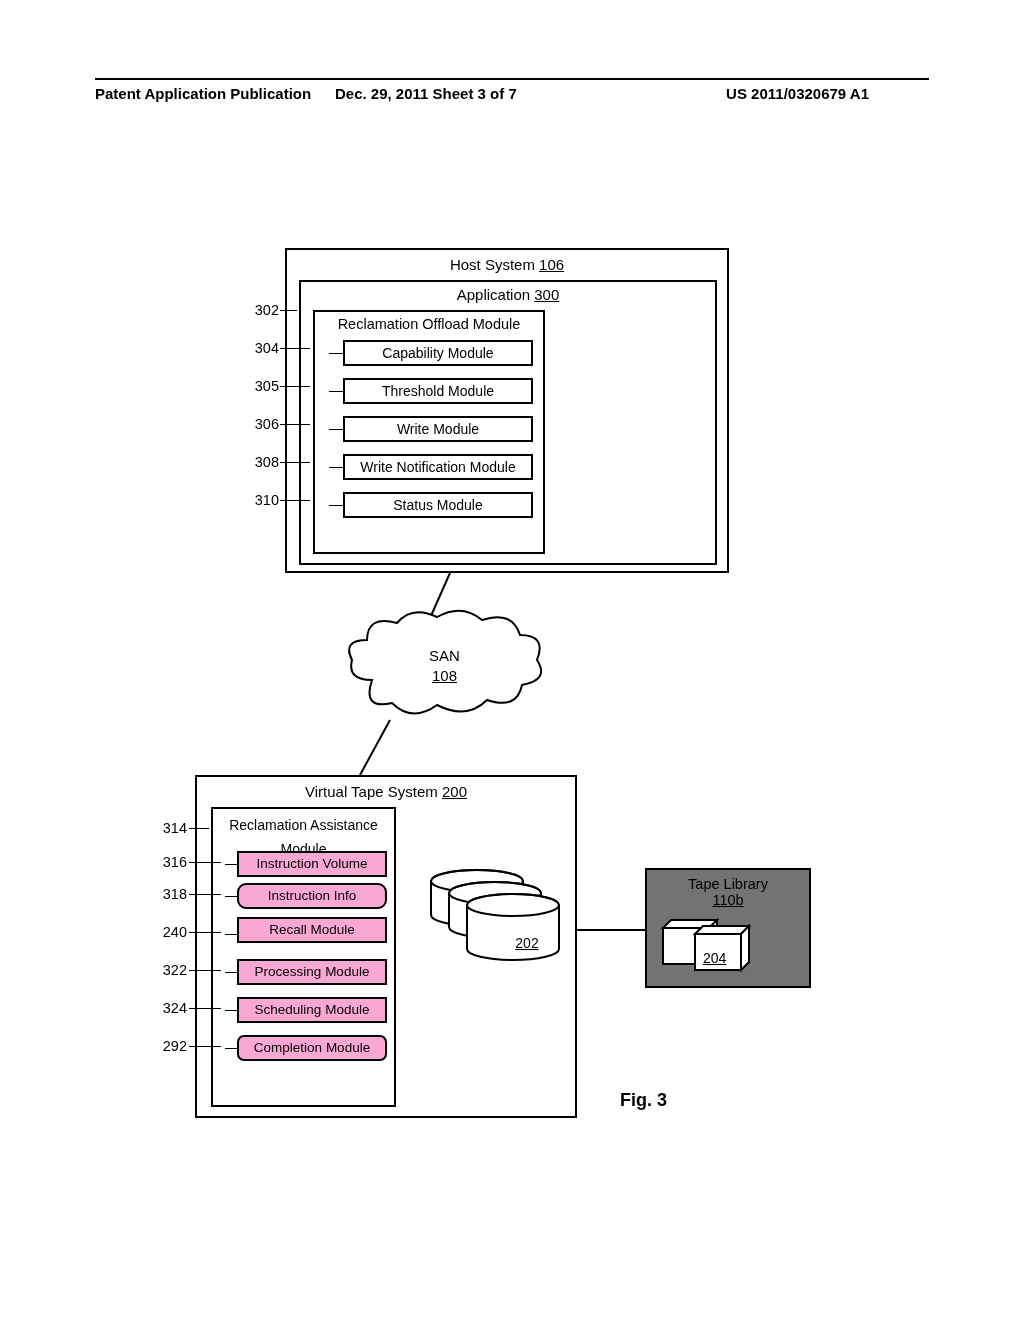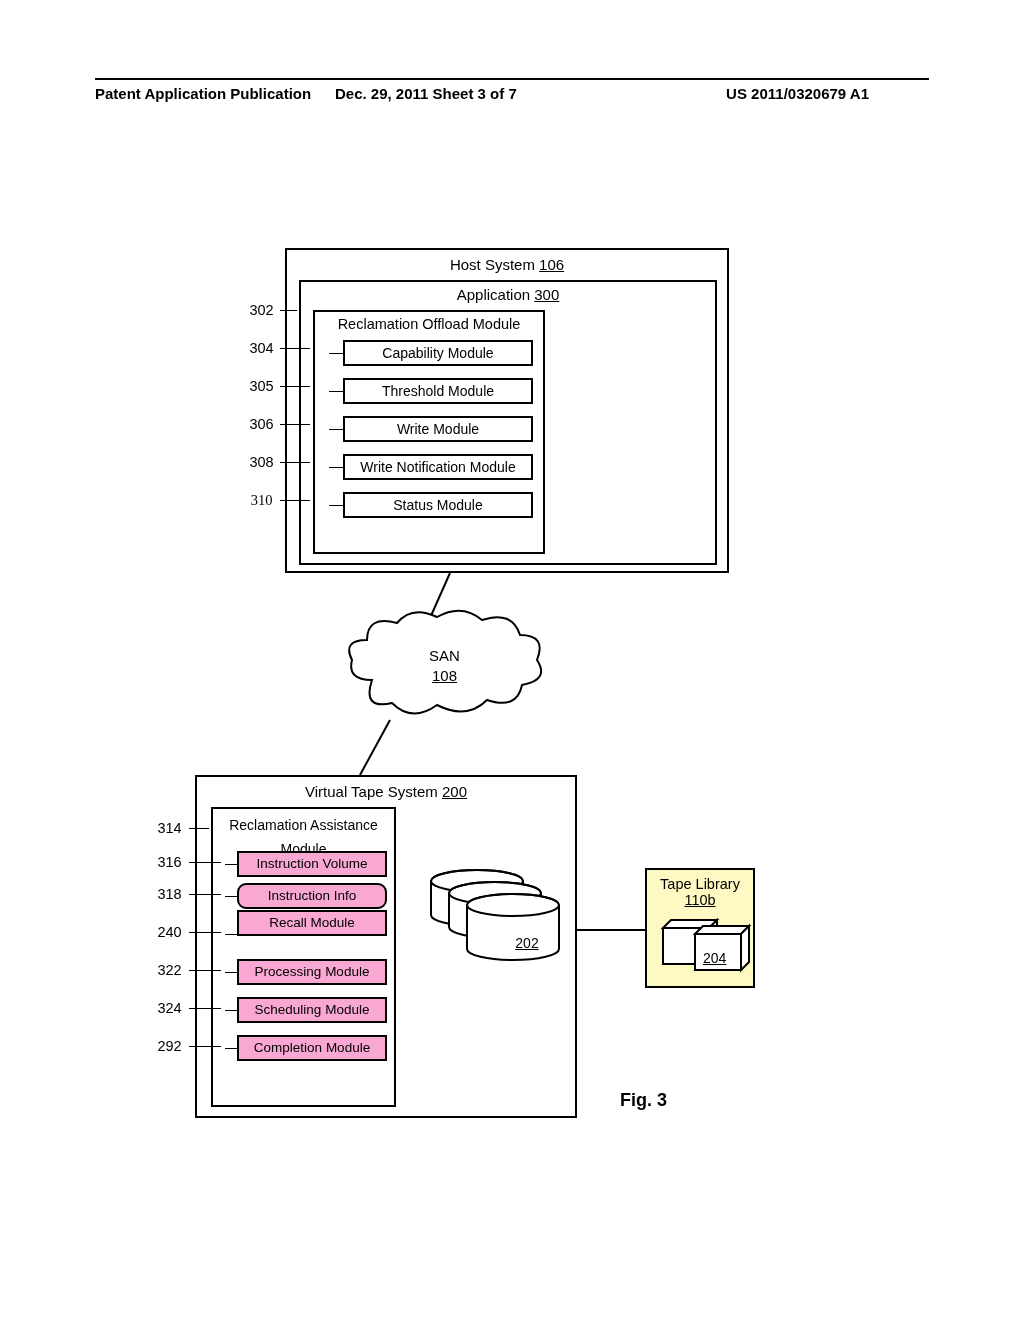--- a/index.html
+++ b/index.html
@@ -74,21 +74,21 @@
 
   .conn-tick {
     position:absolute;
     width:14px;
     border-top:1.5px solid #000;
   }
 
   .callout-num {
     position:absolute;
     font-size:14.5px;
-    text-align:center;
+    text-align:right;
   }
 
   .db-shape {
     position:absolute;
     right: 30px; top: 92px;
     width: 90px; height: 80px;
   }
   .db-label { position:absolute; width:100%; text-align:center; top:26px; font-size:14px; }
   .db-num { position:absolute; width:100%; text-align:center; top:44px; font-size:14px; text-decoration:underline; }
 
@@ -123,33 +123,33 @@
   .ra-sub {
     position:absolute;
     left:24px;
     width:150px; height:26px;
     border:2px solid #000;
     font-size:13.5px;
     text-align:center;
     line-height:22px;
     background:#f9a8d4;
   }
-  .ra1{top:42px;} .ra2{top:74px;border-radius:9px;} .ra3{top:101px;}
-  .ra4{top:150px;} .ra5{top:188px;} .ra6{top:226px;}
+  .ra1{top:42px;} .ra2{top:74px;border-radius:9px;} .ra3{top:108px;}
+  .ra4{top:150px;} .ra5{top:188px;} .ra6{top:226px;border-radius:7px;}
 
   .disk-stack { position:absolute; left:230px; top:90px; width:140px; height:120px; }
   .disk-ref   { position:absolute; width:100%; text-align:center; top:68px; font-size:14px; text-decoration:underline; }
 
   
   .tape-lib {
     position:absolute;
     left:645px; top:868px;
-    width:110px; height:120px;
-    border:2px solid #000;
-    background:#fef9c3;
+    width:166px; height:120px;
+    border:2px solid #000;
+    background:#737373;
     text-align:center;
     font-size:14.5px;
     padding-top:6px;
   }
   .tape-ref { text-decoration:underline; }
 
   .fig-label {
     position:absolute;
     left: 620px; top: 1090px;
     font-size:18px;
@@ -206,21 +206,21 @@
       </div>
 
     </div>
   </div>
 
   <div class="callout-num" style="left:244px; top:302px; width:35px;">302</div>
   <div class="callout-num" style="left:244px; top:340px; width:35px;">304</div>
   <div class="callout-num" style="left:244px; top:378px; width:35px;">305</div>
   <div class="callout-num" style="left:244px; top:416px; width:35px;">306</div>
   <div class="callout-num" style="left:244px; top:454px; width:35px;">308</div>
-  <div class="callout-num" style="left:244px; top:492px; width:35px;font-family:Liberation Serif, serif;">310</div>
+  <div class="callout-num" style="left:244px; top:492px; width:35px;">310</div>
 
   <div class="conn-tick" style="left:280px; top:310px; width:17px;"></div>
   <div class="conn-tick" style="left:280px; top:348px; width:30px;"></div>
   <div class="conn-tick" style="left:280px; top:386px; width:30px;"></div>
   <div class="conn-tick" style="left:280px; top:424px; width:30px;"></div>
   <div class="conn-tick" style="left:280px; top:462px; width:30px;"></div>
   <div class="conn-tick" style="left:280px; top:500px; width:30px;"></div>
 
   <div class="san-cloud">
     <svg width="205" height="120">

